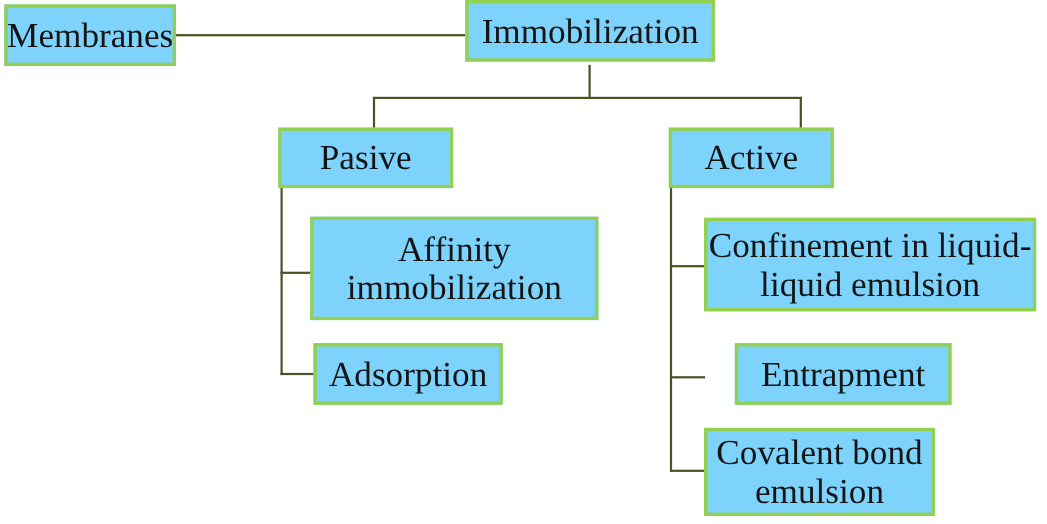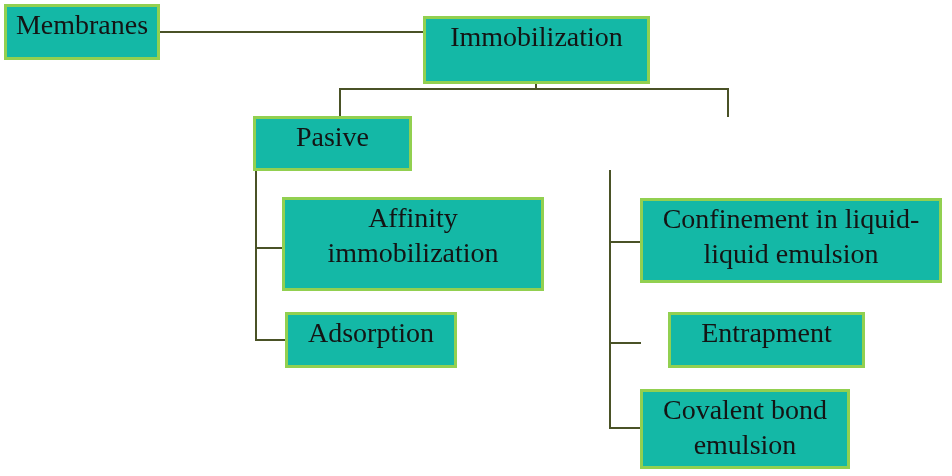--- a/index.html
+++ b/index.html
@@ -7,24 +7,24 @@
     position:relative;
     width:952px;height:476px;
     background:var(--background,#fff);
     font-family:"Liberation Serif","DejaVu Serif",serif;
     overflow:hidden;
   }
   .node{
     position:absolute;
     box-sizing:border-box;
     border:3px solid var(--box_border,#92D050);
-    background:#14b8a6;
-    display:flex;justify-content:center;
+    background:#7dd3fc;
+    display:flex;align-items:center;justify-content:center;
     text-align:center;
-    font-size:28px;line-height:35px;
+    font-size:32px;line-height:35px;
     color:var(--text,#141414);
   }
   .line{position:absolute;background:var(--connector,#4A5226);}
   .line.h{height:2px;}
   .line.v{width:2px;}
 </style>
 </head>
 <body>
 
 <div class="canvas">
@@ -39,28 +39,31 @@
   <div class="line h" style="left:255px;top:339px;width:31px"></div>
   <div class="line v" style="left:609px;top:170px;height:258px"></div>
   <div class="line h" style="left:609px;top:241px;width:32px"></div>
   <div class="line h" style="left:609px;top:342px;width:32px"></div>
   <div class="line h" style="left:609px;top:427px;width:32px"></div>
 
   <div class="node" style="left:4px;top:4px;width:156px;height:56px">
     <span>Membranes</span>
   </div>
 
-  <div class="node" style="left:423px;top:16px;width:227px;height:68px">
+  <div class="node" style="left:423px;top:0;width:227px;height:56px">
     <span>Immobilization</span>
   </div>
 
   <div class="node" style="left:253px;top:116px;width:159px;height:55px">
     <span>Pasive</span>
   </div>
 
+  <div class="node" style="left:608px;top:116px;width:150px;height:55px">
+    <span>Active</span>
+  </div>
 
   <div class="node" style="left:282px;top:197px;width:262px;height:94px">
     <span>Affinity immobilization</span>
   </div>
 
   <div class="node" style="left:285px;top:312px;width:172px;height:56px">
     <span>Adsorption</span>
   </div>
 
   <div class="node" style="left:640px;top:198px;width:302px;height:85px">

